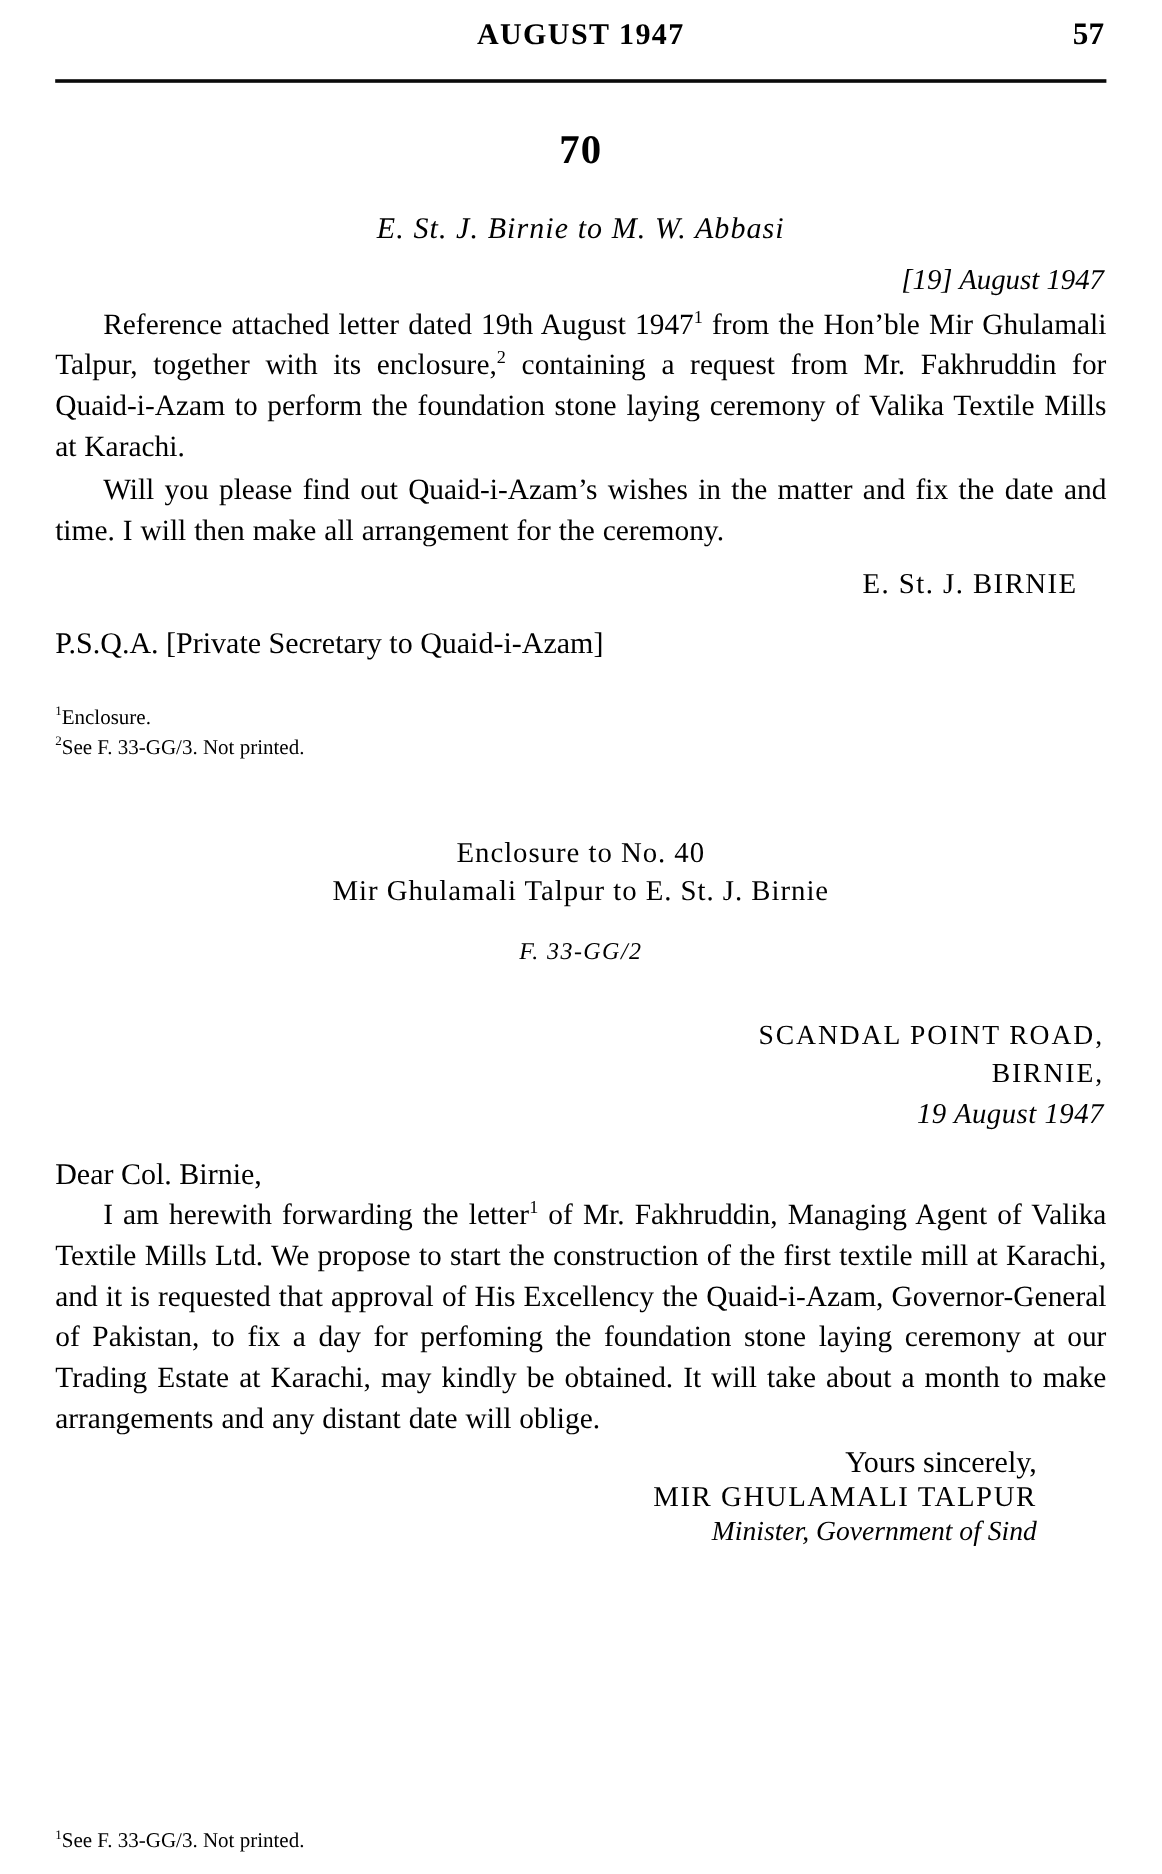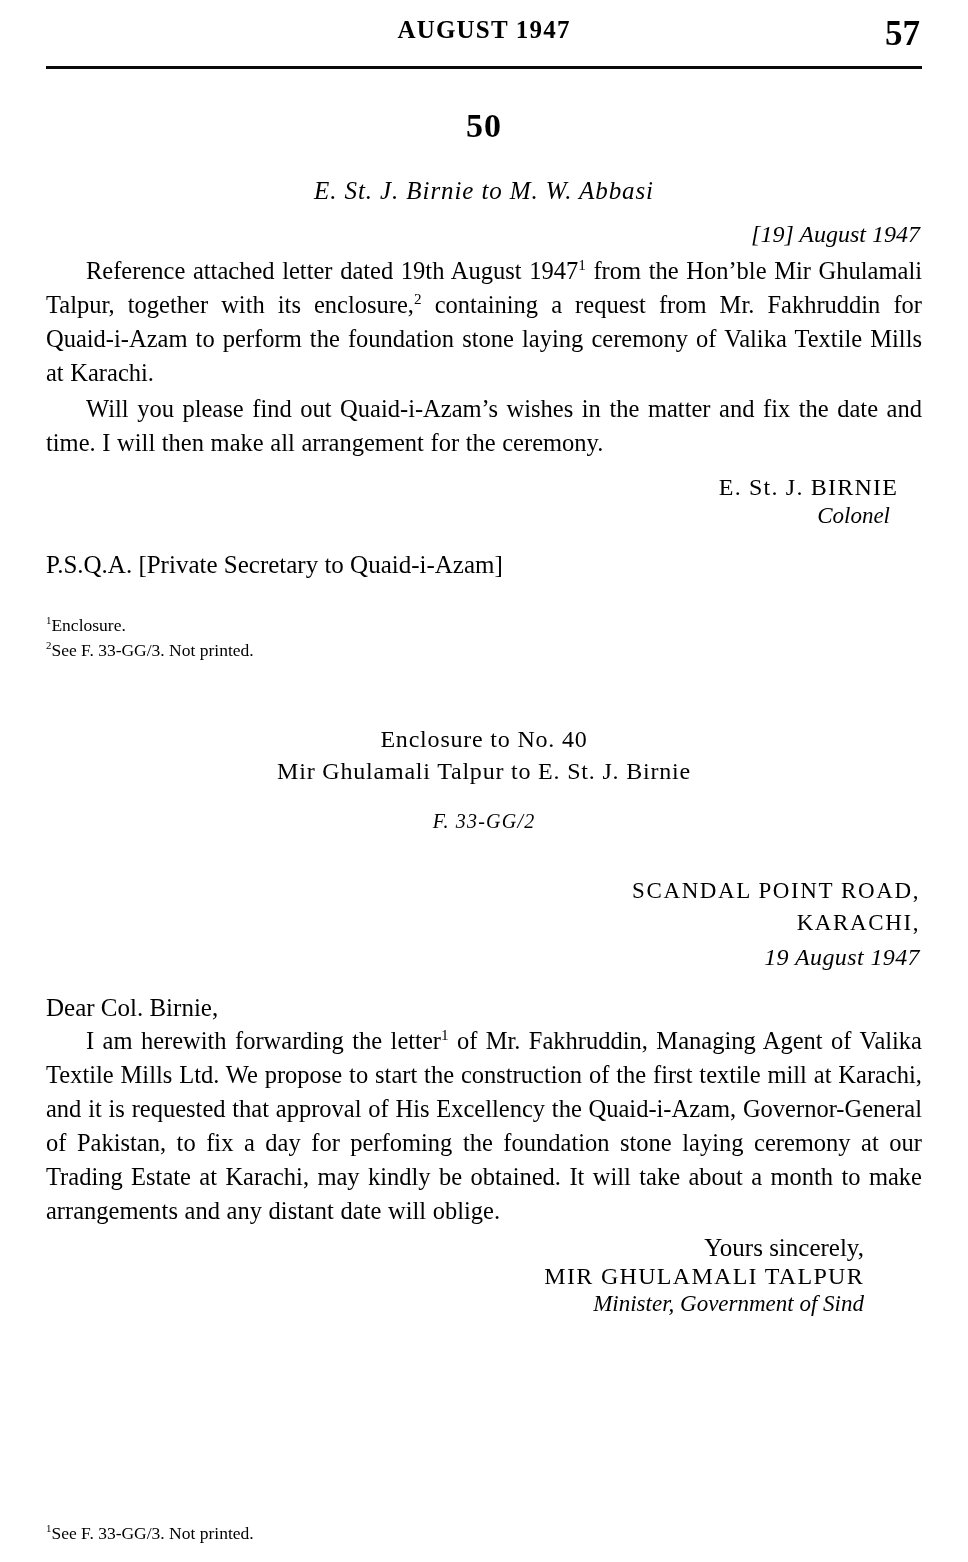--- a/index.html
+++ b/index.html
@@ -36,21 +36,21 @@
     text-align: center;
     font-size: 25px;
     letter-spacing: 1.2px;
     font-weight: 600;
     font-family: "Liberation Serif", serif;
   }
   .head-page-number {
     position: absolute;
     right: 2px;
     top: 14px;
-    font-size: 35px;
+    font-size: 26px;
     font-weight: 700;
   }
   .rule {
     border: 0;
     border-top: 3px solid #0a0a0a;
     margin: 4px 0 0 0;
   }
 
   
   .doc-number {
@@ -178,53 +178,52 @@
 <body>
 
 <div class="page">
 
   <div class="running-head">
     <div class="head-title">AUGUST 1947</div>
     <div class="head-page-number">57</div>
   </div>
   <hr class="rule">
 
-  <div class="doc-number">50</div>
+  <div class="doc-number">70</div>
 
   <div class="doc-heading">E. St. J. Birnie to M. W. Abbasi</div>
 
 
   <div class="doc-date">[19] August 1947</div>
 
   <p class="body-text"><span>Reference attached letter dated 19th August 1947</span><sup>1</sup><span> from the Hon’ble Mir Ghulamali Talpur, together with its enclosure,</span><sup>2</sup><span> containing a request from Mr. Fakhruddin for Quaid-i-Azam to perform the foundation stone laying ceremony of Valika Textile Mills at Karachi.</span></p>
 
   <p class="body-text tight">Will you please find out Quaid-i-Azam’s wishes in the matter and fix the date and time. I will then make all arrangement for the ceremony.</p>
 
   <div class="signature-block">
     <div class="signature-name">E. St. J. BIRNIE</div>
-    <div class="signature-rank">Colonel</div>
   </div>
 
   <div class="addressee">P.S.Q.A. [Private Secretary to Quaid-i-Azam]</div>
 
   <div class="footnotes">
     <div><sup>1</sup><span>Enclosure.</span></div>
     <div><sup>2</sup><span>See F. 33-GG/3. Not printed.</span></div>
   </div>
 
   <div class="enclosure-title">
     <div>Enclosure to No. 40</div>
     <div>Mir Ghulamali Talpur to E. St. J. Birnie</div>
   </div>
 
   <div class="enclosure-file">F. 33-GG/2</div>
 
   <div class="address-block">
     <div>SCANDAL POINT ROAD,</div>
-    <div>KARACHI,</div>
+    <div>BIRNIE,</div>
     <div class="address-date">19 August 1947</div>
   </div>
 
   <div class="salutation">Dear Col. Birnie,</div>
 
   <p class="body-text tight"><span>I am herewith forwarding the letter</span><sup>1</sup><span> of Mr. Fakhruddin, Managing Agent of Valika Textile Mills Ltd. We propose to start the construction of the first textile mill at Karachi, and it is requested that approval of His Excellency the Quaid-i-Azam, Governor-General of Pakistan, to fix a day for perfoming the foundation stone laying ceremony at our Trading Estate at Karachi, may kindly be obtained. It will take about a month to make arrangements and any distant date will oblige.</span></p>
 
   <div class="closing">
     <div class="closing-line1">Yours sincerely,</div>
     <div class="closing-line2">MIR GHULAMALI TALPUR</div>

